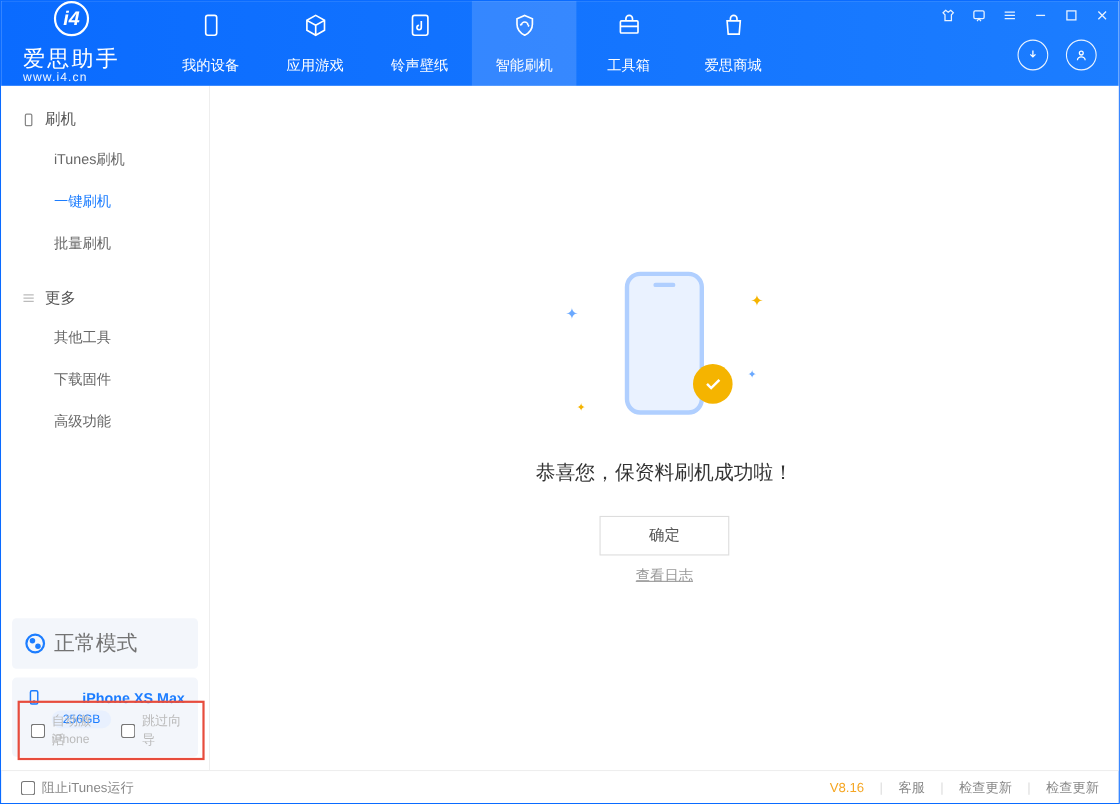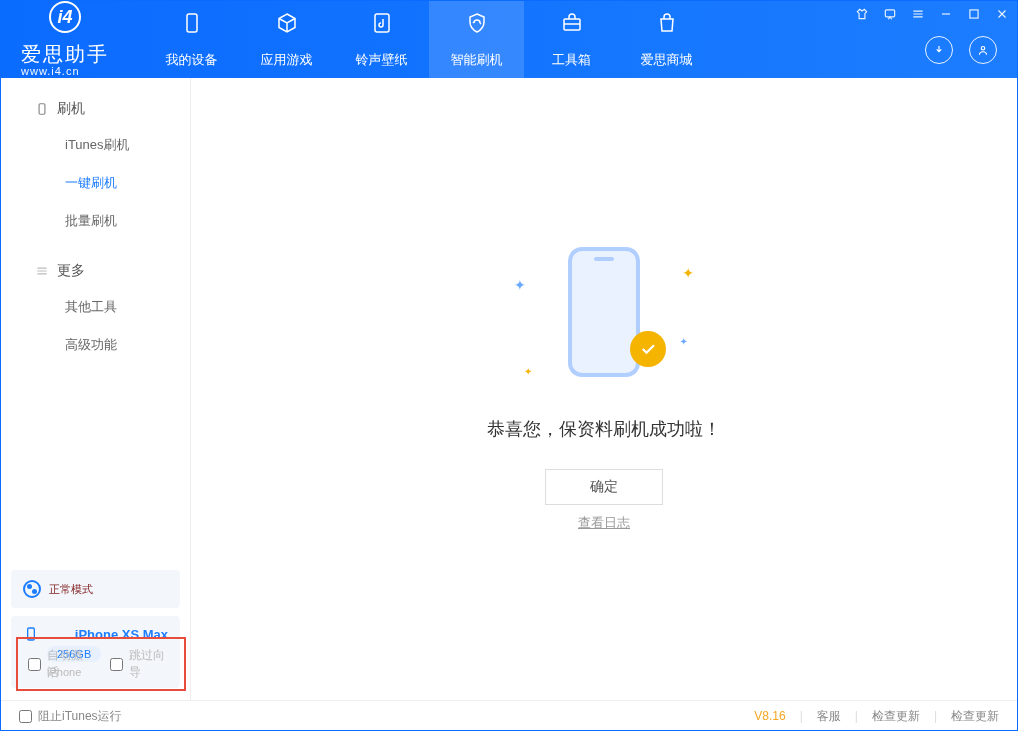--- a/index.html
+++ b/index.html
@@ -21,28 +21,28 @@
 .win-controls { position: absolute; right: 8px; top: 6px; display: flex; gap: 14px; align-items: center; }
 .win-controls span { cursor: pointer; font-size: 14px; opacity: 0.9; }
 .win-ctrl-icon { width: 14px; height: 14px; }
 
 .header-right-icons { position: absolute; right: 20px; bottom: 14px; display: flex; gap: 16px; }
 .circ-btn { width: 28px; height: 28px; border: 1.5px solid rgba(255,255,255,0.9); border-radius: 50%; display: flex; align-items: center; justify-content: center; cursor: pointer; }
 .circ-btn svg { width: 14px; height: 14px; fill: none; stroke: #fff; stroke-width: 2; }
 
 .body { display: flex; height: 622px; }
 .sidebar { width: 190px; background: #fff; border-right: 1px solid #eee; display: flex; flex-direction: column; }
-.side-group { padding-top: 14px; padding-left: 16px; }
+.side-group { padding-top: 14px; }
 .side-head { display: flex; align-items: center; gap: 8px; padding: 8px 18px; color: #555; font-size: 14px; font-weight: 500; }
 .side-head svg { width: 14px; height: 14px; }
 .side-item { padding: 10px 18px 10px 48px; color: #666; font-size: 13px; cursor: pointer; }
 .side-item.active { color: #1c7dff; }
 
 .device-panel { margin: auto 10px 12px 10px; }
-.mode-box { background: #f3f6fb; border-radius: 4px; padding: 10px 12px; display: flex; align-items: center; gap: 8px; margin-bottom: 8px; font-size: 11px; color: #7f1d1d; }
+.mode-box { background: #f3f6fb; border-radius: 4px; padding: 10px 12px; display: flex; align-items: center; gap: 8px; margin-bottom: 8px; font-size: 19px; color: #737373; }
 .mode-icon { width: 18px; height: 18px; border: 2px solid #1c7dff; border-radius: 50%; position: relative; }
 .mode-icon::before, .mode-icon::after { content: ""; position: absolute; width: 5px; height: 5px; background: #1c7dff; border-radius: 50%; }
 .mode-icon::before { left: 2px; top: 2px; }
 .mode-icon::after { right: 2px; bottom: 2px; }
 .dev-box { background: #f3f6fb; border-radius: 4px; padding: 10px 12px; }
 .dev-row1 { display: flex; align-items: center; gap: 8px; font-size: 13px; color: #1c7dff; font-weight: 600; justify-content: space-between; }
 .dev-row1 svg { width: 16px; height: 16px; }
 .chip { display: inline-block; background: #e8f0fe; color: #1c7dff; font-size: 11px; padding: 2px 10px; border-radius: 10px; margin-left: 24px; margin-top: 4px; }
 .dev-type { color: #bbb; font-size: 11px; margin-left: 24px; margin-top: 4px; }
 
@@ -189,20 +189,21 @@
       <div class="side-item">批量刷机</div>
     </div>
     <div class="side-group">
       <div class="side-head">
         <svg viewBox="0 0 24 24" fill="none" stroke="#bbb" stroke-width="2">
             <path d="M4 7h16M4 12h16M4 17h16"></path>
           </svg>
         <span>更多</span>
       </div>
       <div class="side-item">其他工具</div>
+      <div class="side-item">下载固件</div>
       <div class="side-item">高级功能</div>
     </div>
 
     <div class="device-panel">
       <div class="mode-box">
         <span class="mode-icon"></span>
         <span>正常模式</span>
       </div>
       <div class="dev-box">
         <div class="dev-row1">

